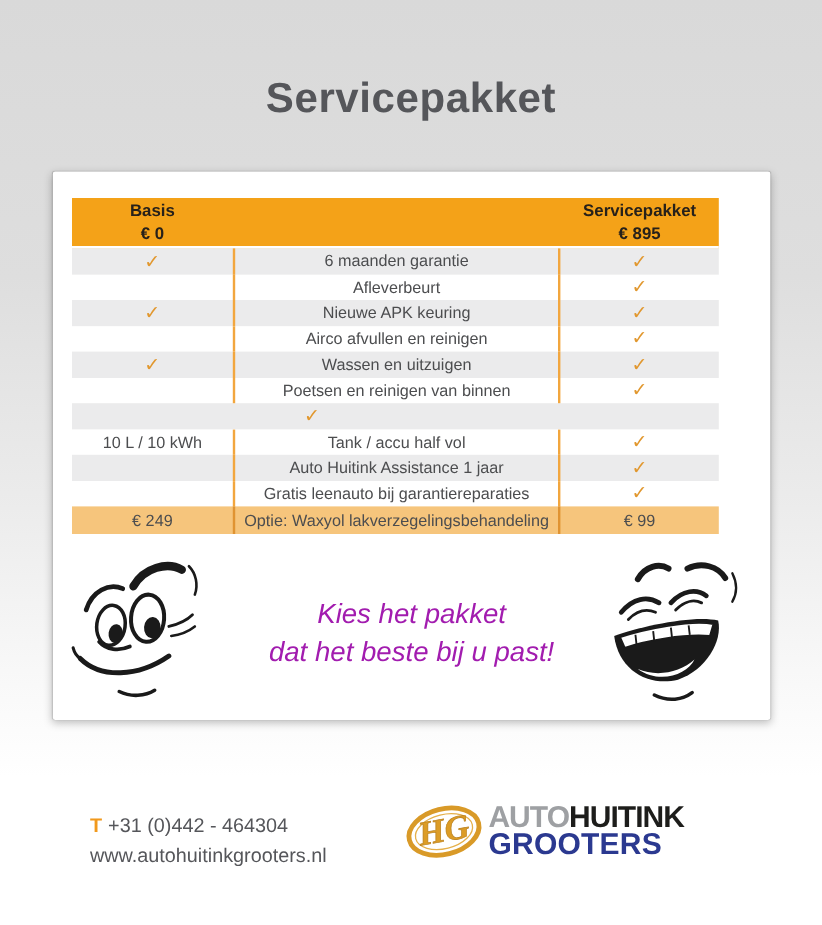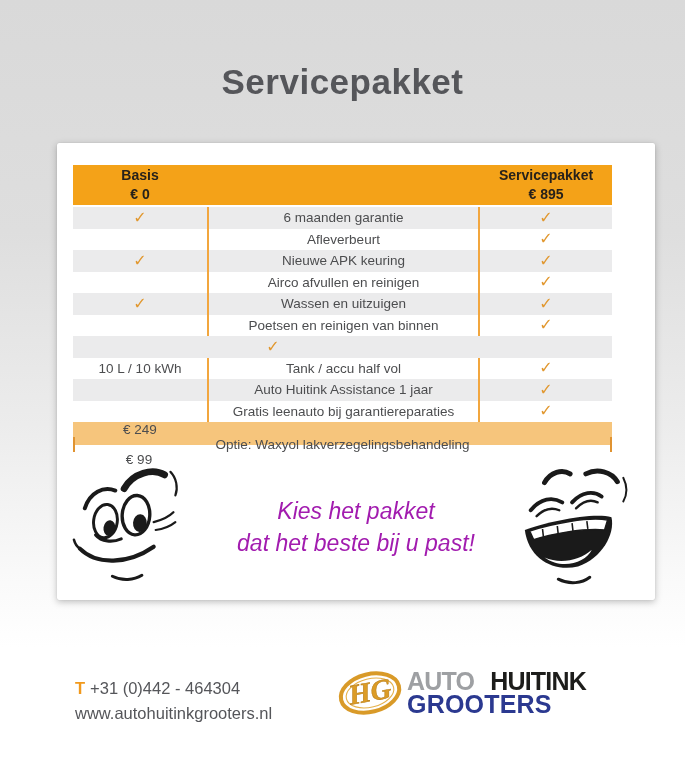--- a/index.html
+++ b/index.html
@@ -1,50 +1,50 @@
 <!DOCTYPE html>
 <html><head>
 <meta charset="utf-8">
 <style>
   html,body{margin:0;padding:0;}
   body{font-family:"Liberation Sans","DejaVu Sans",sans-serif;}
   .page{position:relative;width:685px;height:771px;overflow:hidden;
         background:linear-gradient(180deg,#d9d9d9 0%,#dedede 30%,#ececec 55%,#f9f9f9 74%,#ffffff 84%);}
   .title{position:absolute;top:62px;left:0;width:100%;text-align:center;
          font-size:35px;font-weight:bold;color:#55565a;letter-spacing:0.5px;}
-  .card{position:absolute;left:57px;top:143px;width:598px;height:457px;background:#ffffff;
+  .card{position:absolute;left:44px;top:143px;width:598px;height:457px;background:#ffffff;
         box-shadow:0 2px 7px rgba(0,0,0,0.25),0 0 1px rgba(0,0,0,0.2);border-radius:2px;}
   .ptable{position:absolute;left:16px;top:22px;width:539px;}
   .ptable *{box-sizing:border-box;}
   .thead{display:flex;height:42px;background:#f4a218;border-bottom:2px solid #ffffff;}
   .th{display:flex;flex-direction:column;justify-content:center;align-items:center;
       font-size:14px;font-weight:bold;color:#27211a;line-height:1.35;}
   .th-basis{width:134px;}
   .th-spacer{flex:1;}
   .th-service{width:132px;}
   .t-row{display:flex;height:21.5px;font-size:13.5px;color:#4c4d4f;background:#ffffff;}
   .t-row.odd{background:#ebebec;}
   .cell{display:flex;align-items:center;justify-content:center;}
   .cell-basis{width:134px;}
   .cell-feature{flex:1;border-left:2px solid #f2a63e;border-right:2px solid #f2a63e;}
   .cell-service{width:132px;}
   .cell.check{color:#e1972e;font-weight:bold;font-size:16px;font-family:"DejaVu Sans",sans-serif;line-height:1;}
-  .option-row{display:flex;height:23px;font-size:13.5px;color:#4c4d4f;background:#f6c57c;flex-direction:column;}
+  .option-row{display:flex;height:23px;font-size:13.5px;color:#4c4d4f;background:#f6c57c;}
   .option-row .cell-feature{border-left:2px solid #e09331;border-right:2px solid #e09331;}
   .bottom-area{position:absolute;left:14px;right:14px;top:316px;height:136px;
                display:flex;align-items:center;}
   .face{width:128px;height:128px;flex:0 0 auto;}
   .slogan{flex:1;text-align:center;font-style:italic;font-size:23px;color:#a21caf;line-height:1.4;}
   .contact{position:absolute;left:75px;top:676px;font-size:16.5px;color:#55565a;line-height:1.5;}
   .phone-t{color:#f1991c;font-weight:bold;margin-right:5px;}
   .logo-block{position:absolute;left:336px;top:666px;display:flex;align-items:center;}
   .logo-oval{width:68px;height:54px;flex:0 0 auto;}
   .brand{margin-left:3px;font-weight:800;font-size:25px;letter-spacing:-0.8px;line-height:0.92;}
   .brand-auto{color:#9ea0a3;}
-  .brand-huitink{color:#1d1d1b;padding-left:16px;}
+  .brand-huitink{color:#1d1d1b;}
   .brand-grooters{color:#2b3990;letter-spacing:0.2px;}
   svg .ln{fill:none;stroke:#1a1a1a;stroke-linecap:round;}
 </style>
 </head>
 <body>
 
 <div class="page">
 
   <div class="title">Servicepakket</div>
 

